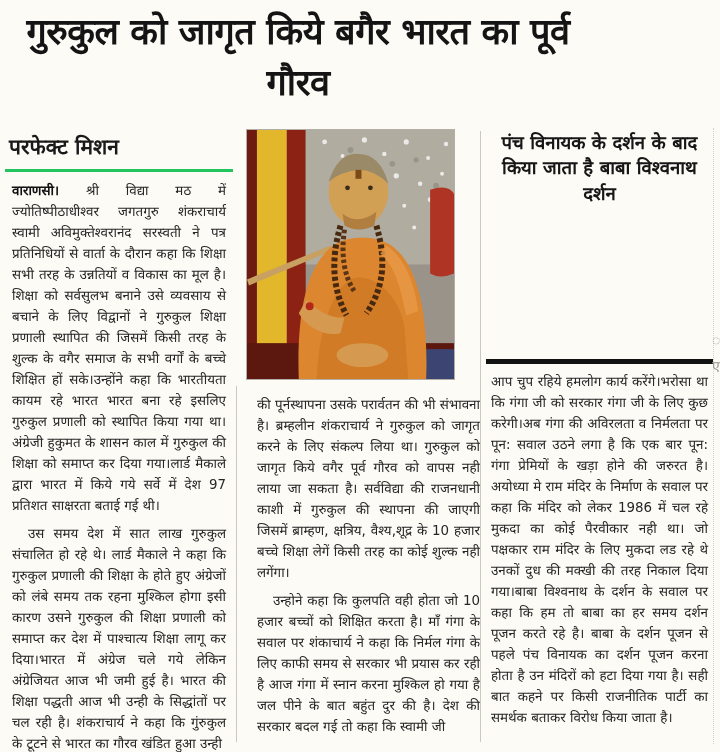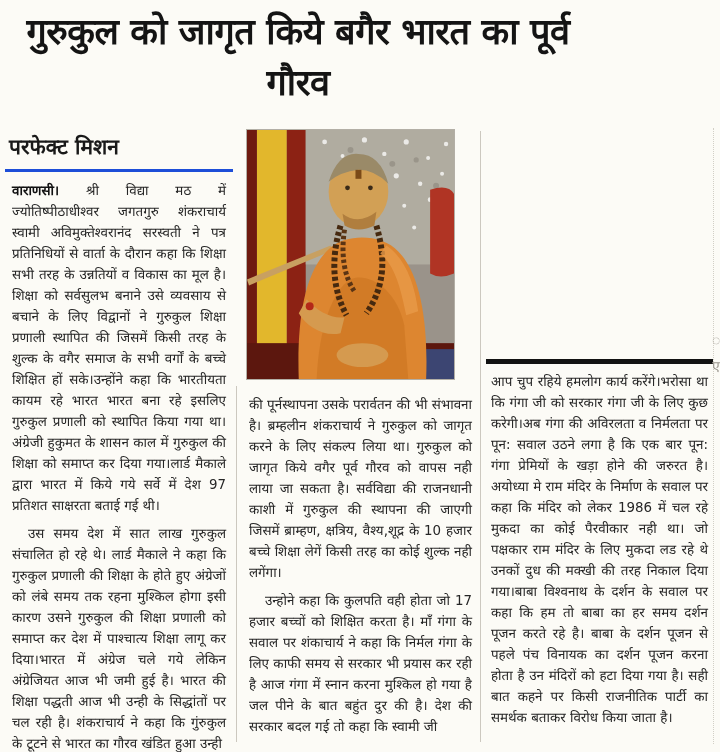--- a/index.html
+++ b/index.html
@@ -10,25 +10,25 @@
   }
   
   .headline{
     position:absolute;top:6px;left:0;width:596px;text-align:center;
     font-weight:700;color:#141414;font-size:36px;line-height:51px;
     letter-spacing:-0.5px;
   }
   
   .col{position:absolute;}
   .col1{left:5px;top:130px;width:228px;}
-  .col2{left:242px;top:387px;width:237px;}
+  .col2{left:250px;top:387px;width:237px;}
   .col3{left:484px;top:130px;width:231px;}
   .kicker{
     font-size:21px;font-weight:700;color:#191919;
-    padding:2px 0 9px 4px;border-bottom:3px solid #1d4ed8;margin-bottom:8px;
+    padding:2px 0 9px 4px;border-bottom:3px solid #22c55e;margin-bottom:8px;
   }
   .body-txt{font-size:13.4px;line-height:21px;text-align:justify;color:#262626;}
   .body-txt p{margin:7px;}
   .body-txt p.indent{text-indent:16px;}
   .dateline{font-weight:700;color:#111;}
   .highlight{
     font-size:18.5px;line-height:25.4px;font-weight:700;text-align:center;
     color:#161616;min-height:226px;padding:0 2px;
   }
   .thick-rule{height:5px;background:#121212;margin:3px 2px 7px 2px;}
@@ -126,25 +126,26 @@
       <path d="M94 96 C84 130 86 160 100 186" fill="none" stroke="#46290f" stroke-width="6" stroke-dasharray="4 2.5"></path>
       <path d="M130 96 C140 130 138 158 120 184" fill="none" stroke="#46290f" stroke-width="6" stroke-dasharray="4 2.5"></path>
       <path d="M98 100 C94 126 98 148 108 162" fill="none" stroke="#5a3414" stroke-width="5" stroke-dasharray="3.5 2.5"></path>
 
       <path d="M140 116 C158 128 168 152 172 182 L160 186 C154 156 148 136 134 124 Z" fill="#e89a48" opacity="0.8"></path>
     </svg>
   </div>
 
   <div class="col col2 body-txt">
     <p>की पूर्नस्थापना उसके परार्वतन की भी संभावना है। ब्रम्हलीन शंकराचार्य ने गुरुकुल को जागृत करने के लिए संकल्प लिया था। गुरुकुल को जागृत किये वगैर पूर्व गौरव को वापस नही लाया जा सकता है। सर्वविद्या की राजनधानी काशी में गुरुकुल की स्थापना की जाएगी जिसमें ब्राम्हण, क्षत्रिय, वैश्य,शूद्र के 10 हजार बच्चे शिक्षा लेगें किसी तरह का कोई शुल्क नही लगेंगा।</p>
-    <p class="indent">उन्होने कहा कि कुलपति वही होता जो 17 हजार बच्चों को शिक्षित करता है। माँ गंगा के सवाल पर शंकाचार्य ने कहा कि निर्मल गंगा के लिए काफी समय से सरकार भी प्रयास कर रही है आज गंगा में स्नान करना मुश्किल हो गया है जल पीने के बात बहुंत दुर की है। देश की सरकार बदल गई तो कहा कि स्वामी जी</p>
+    <p class="indent">उन्होने कहा कि कुलपति वही होता जो 10 हजार बच्चों को शिक्षित करता है। माँ गंगा के सवाल पर शंकाचार्य ने कहा कि निर्मल गंगा के लिए काफी समय से सरकार भी प्रयास कर रही है आज गंगा में स्नान करना मुश्किल हो गया है जल पीने के बात बहुंत दुर की है। देश की सरकार बदल गई तो कहा कि स्वामी जी</p>
   </div>
 
   <div class="col col3">
     <div class="highlight">
+      <div>पंच विनायक के दर्शन के बाद किया जाता है बाबा विश्वनाथ दर्शन</div>
     </div>
     <div class="thick-rule"></div>
     <div class="body-txt">
       <p>आप चुप रहिये हमलोग कार्य करेंगे।भरोसा था कि गंगा जी को सरकार गंगा जी के लिए कुछ करेगी।अब गंगा की अविरलता व निर्मलता पर पून: सवाल उठने लगा है कि एक बार पून: गंगा प्रेमियों के खड़ा होने की जरुरत है।अयोध्या मे राम मंदिर के निर्माण के सवाल पर कहा कि मंदिर को लेकर 1986 में चल रहे मुकदा का कोई पैरवीकार नही था। जो पक्षकार राम मंदिर के लिए मुकदा लड रहे थे उनकों दुध की मक्खी की तरह निकाल दिया गया।बाबा विश्वनाथ के दर्शन के सवाल पर कहा कि हम तो बाबा का हर समय दर्शन पूजन करते रहे है। बाबा के दर्शन पूजन से पहले पंच विनायक का दर्शन पूजन करना होता है उन मंदिरों को हटा दिया गया है। सही बात कहने पर किसी राजनीतिक पार्टी का समर्थक बताकर विरोध किया जाता है।</p>
     </div>
   </div>
 
   <div class="vrule vrule-a"></div>
   <div class="vrule vrule-b"></div>
   <div class="fold-line"></div>

